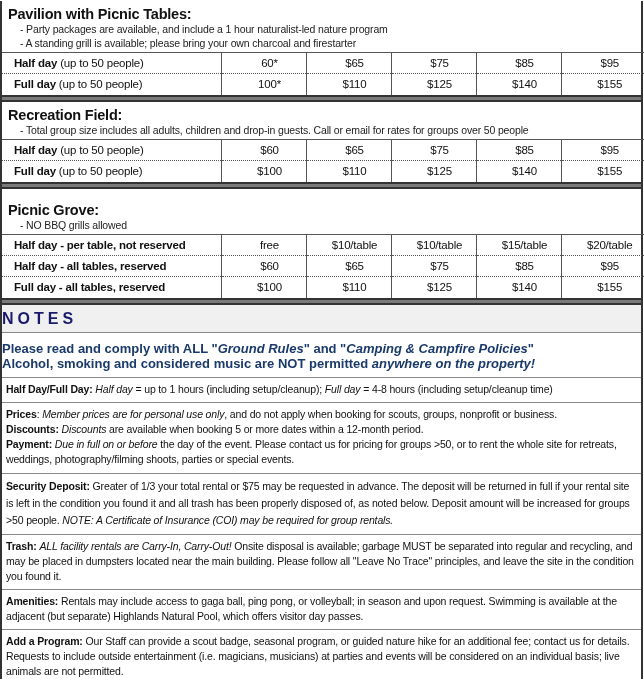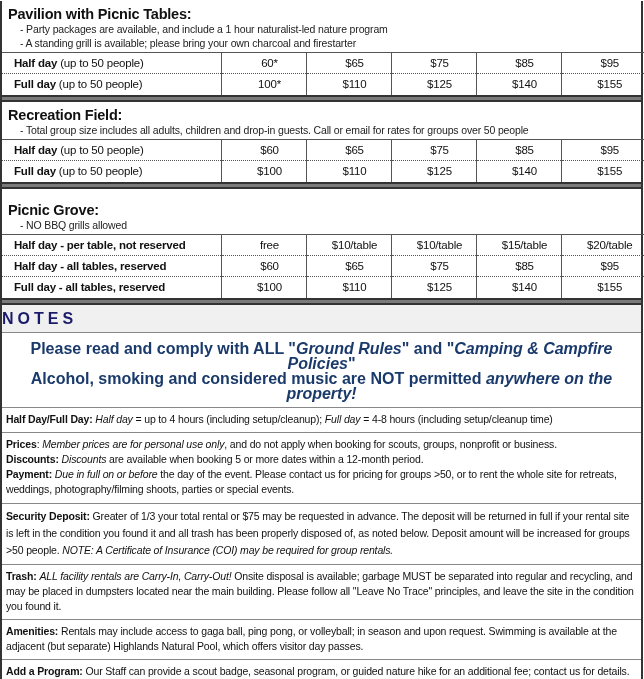--- a/index.html
+++ b/index.html
@@ -16,21 +16,21 @@
   table.rates td { font-size: 11.5px; height: 21px; border-top: 1px solid #555; border-left: 1px solid #555; text-align: center; color: #111; letter-spacing: -0.2px; padding-left: 12px; }
   table.rates tr + tr td { border-top: 1px dotted #555; }
   table.rates td:first-child { border-left: none; text-align: left; }
   table.rates td .b { font-weight: bold; }
   col.c0 { width: 219px; }
   col.cn { width: 85px; }
 
   .sep { height: 7px; background: #7a7a7a; border-top: 2px solid #333; border-bottom: 2px solid #333; }
 
   .notes-header { height: 28px; background: #f0f0f0; text-align: left; font-size: 16px; font-weight: bold; color: #1b1b6b; letter-spacing: 4px; line-height: 28px; border-bottom: 1px solid #888; }
-  .notes-banner { text-align: center; color: #1a3a6b; font-weight: bold; font-size: 16px; line-height: 15px; padding: 8px 0 6px 0; border-bottom: 1px solid #888; }
+  .notes-banner { color: #1a3a6b; font-weight: bold; font-size: 13px; line-height: 15px; padding: 8px 0 6px 0; border-bottom: 1px solid #888; }
   .notes-banner i { font-style: italic; }
   .note-block { font-size: 10.5px; line-height: 15px; padding: 4px 4px 5px 4px; border-bottom: 1px solid #888; color: #111; letter-spacing: -0.15px; }
   .note-block b { font-weight: bold; }
   .note-block i { font-style: italic; }
   .note-block.last { border-bottom: 2px solid #333; }
 </style>
 </head>
 <body>
 
 <div class="page">
@@ -152,21 +152,21 @@
   </div>
   <div class="sep"></div>
 
   <div class="notes-header">NOTES</div>
   <div class="notes-banner">
     <div><span>Please read and comply with ALL "</span><i>Ground Rules</i><span>" and "</span><i>Camping &amp; Campfire Policies</i><span>"</span></div>
     <div><span>Alcohol, smoking and considered music are NOT permitted </span><i>anywhere on the property!</i></div>
   </div>
 
   <div class="note-block">
-    <b>Half Day/Full Day:</b> <i>Half day</i><span> = up to 4 hours (including setup/cleanup); </span><i>Full day</i><span> = 4-8 hours (including setup/cleanup time)</span>
+    <b>Half Day/Full Day:</b> <i>Half day</i><span> = up to 1 hours (including setup/cleanup); </span><i>Full day</i><span> = 4-8 hours (including setup/cleanup time)</span>
   </div>
 
   <div class="note-block" style="padding-bottom:6px;">
     <div><b>Prices</b>: <i>Member prices are for personal use only</i><span>, and do not apply when booking for scouts, groups, nonprofit or business.</span></div>
     <div><b>Discounts:</b> <i>Discounts</i><span> are available when booking 5 or more dates within a 12-month period.</span></div>
     <div><b>Payment:</b> <i>Due in full on or before</i><span> the day of the event. Please contact us for pricing for groups &gt;50, or to rent the whole site for retreats, weddings, photography/filming shoots, parties or special events.</span></div>
   </div>
 
   <div class="note-block" style="line-height:17px;">
     <b>Security Deposit:</b><span> Greater of 1/3 your total rental or $75 may be requested in advance. The deposit will be returned in full if your rental site is left in the condition you found it and all trash has been properly disposed of, as noted below. Deposit amount will be increased for groups &gt;50 people. </span><i>NOTE: A Certificate of Insurance (COI) may be required for group rentals.</i>

